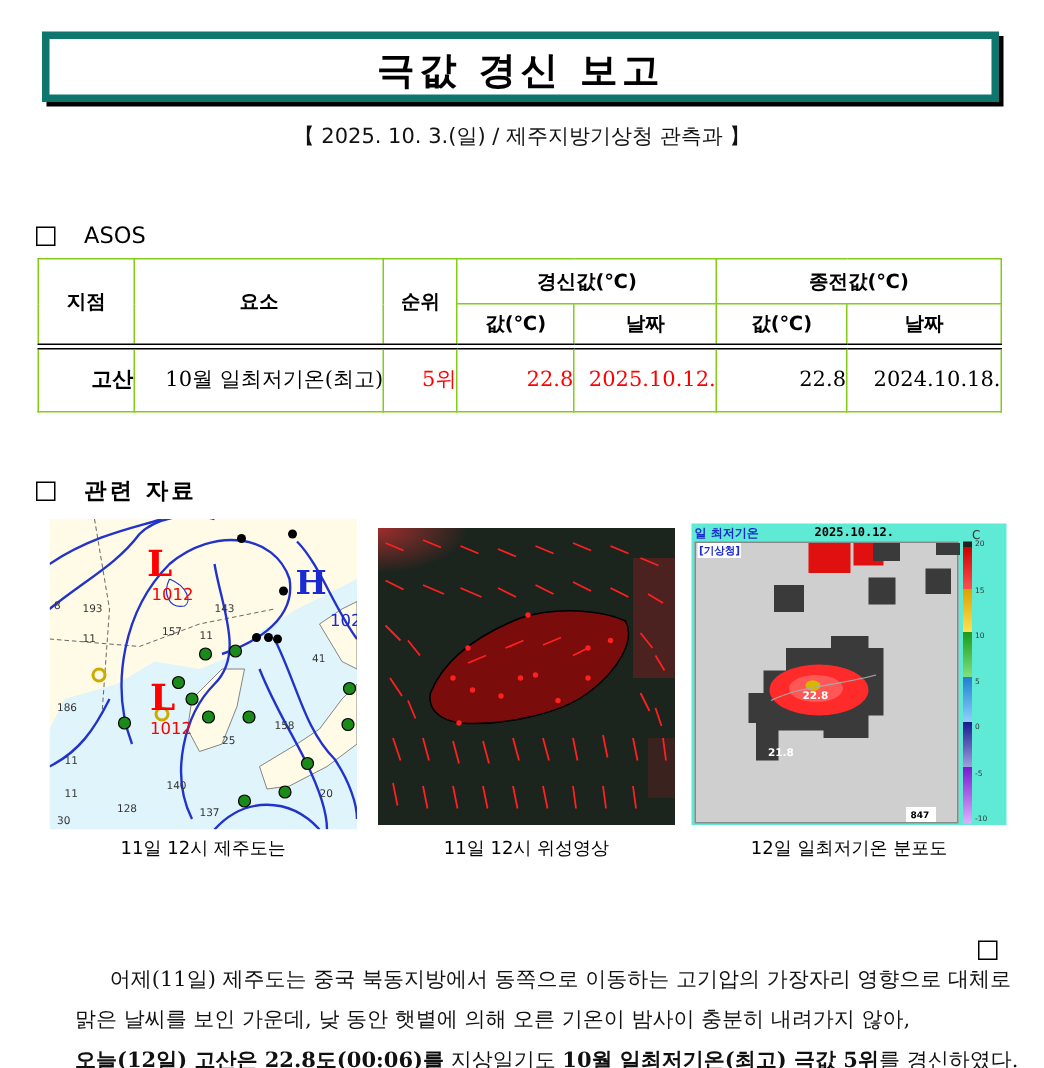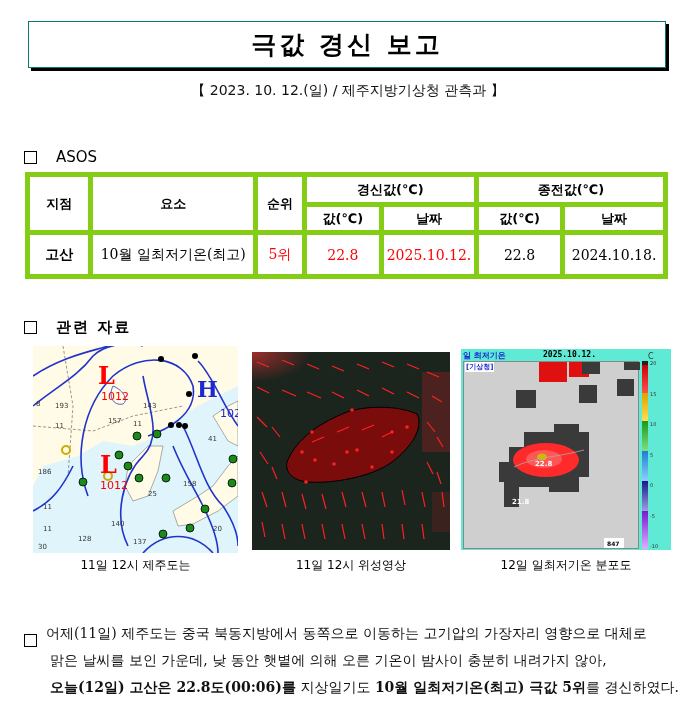--- a/index.html
+++ b/index.html
@@ -1,74 +1,74 @@
 <!DOCTYPE html>
 <html><head>
 <meta charset="utf-8">
 <style>
   * { box-sizing: border-box; margin: 0; padding: 0; }
   html, body { width: 696px; height: 712px; background: #ffffff; overflow: hidden; }
   body { position: relative; font-family: "DejaVu Sans", sans-serif; color: #000; }
 
   .title-box {
     position: absolute; left: 28px; top: 21px; width: 638px; height: 47px;
-    border: 1px solid #0f766e; box-shadow: 3px 3px 0 #000;
-    display: flex; align-items: center; justify-content: center;
+    border: 5px solid #0f766e; box-shadow: 3px 3px 0 #000;
+    display: flex; align-items: flex-end; justify-content: center;
   }
   .title-box span { font-size: 25px; font-weight: bold; letter-spacing: 3px; font-family: "DejaVu Sans", sans-serif; }
 
   .subtitle {
     position: absolute; left: 0; top: 82px; width: 696px; text-align: center;
     font-size: 14px; font-family: "DejaVu Sans", sans-serif; color: #111;
   }
 
   .section-head {
     position: absolute; left: 24px; font-size: 15px; display: flex; align-items: center; gap: 19px;
   }
   .checkbox { width: 13px; height: 13px; border: 1.5px solid #000; display: inline-block; }
   .section-head.bold span.lbl { font-weight: bold; letter-spacing: 2px; }
 
   table.asos {
     position: absolute; left: 25px; top: 172px; width: 643px;
     border-collapse: collapse; font-family: "DejaVu Serif", serif; font-size: 14px;
   }
   table.asos td, table.asos th {
-    border: 5px solid #84cc16; text-align: center; vertical-align: middle; font-weight: normal;
+    border: 1px solid #84cc16; text-align: center; vertical-align: middle; font-weight: normal;
   }
   table.asos th { font-family: "DejaVu Sans", sans-serif; font-weight: bold; font-size: 13px; }
   table.asos tr.h1 th { height: 30px; }
   table.asos tr.h2 th { height: 28px; }
-  table.asos tr.data td { height: 44px; border-top: 4px double #000; }
+  table.asos tr.data td { height: 44px; border-top: 4px double #000; text-align: right; }
   table.asos td.station { font-family: "DejaVu Sans", sans-serif; font-weight: bold; font-size: 14px; }
   .red { color: #ff0000; }
   .bold { font-weight: bold; }
 
   .img-panel { position: absolute; overflow: hidden; }
   .caption { position: absolute; font-size: 12px; text-align: center; font-family: "DejaVu Sans", sans-serif; }
 
   
   #surface { left: 33px; top: 346px; width: 205px; height: 207px; background: #fffbe6; }
   #satellite { left: 252px; top: 352px; width: 198px; height: 198px; background: #1c241e; }
   #tmin { left: 461px; top: 349px; width: 210px; height: 201px; background: #5eead4; }
 
   .para {
     position: absolute; left: 24px; top: 620px; width: 650px;
     font-family: "DejaVu Serif", serif; font-size: 14px; line-height: 27px; color: #111;
   }
-  .para .row { display: flex; align-items: flex-end; white-space: nowrap; }
+  .para .row { display: flex; align-items: flex-end; white-space: nowrap; flex-direction: column; }
   .para .indent { padding-left: 26px; white-space: nowrap; }
   .para .checkbox { margin-top: 7px; margin-right: 9px; flex: 0 0 auto; }
 </style>
 </head>
 <body>
 
 <div class="title-box">
   <span>극값 경신 보고</span>
 </div>
-<div class="subtitle">【 2023. 10. 12.(일) / 제주지방기상청 관측과 】</div>
+<div class="subtitle">【 2025. 10. 3.(일) / 제주지방기상청 관측과 】</div>
 
 <div class="section-head" style="top:148px;">
   <span class="checkbox"></span>
   <span>ASOS</span>
 </div>
 
 <table class="asos">
   <colgroup>
     <col style="width:64px">
       <col style="width:167px">

